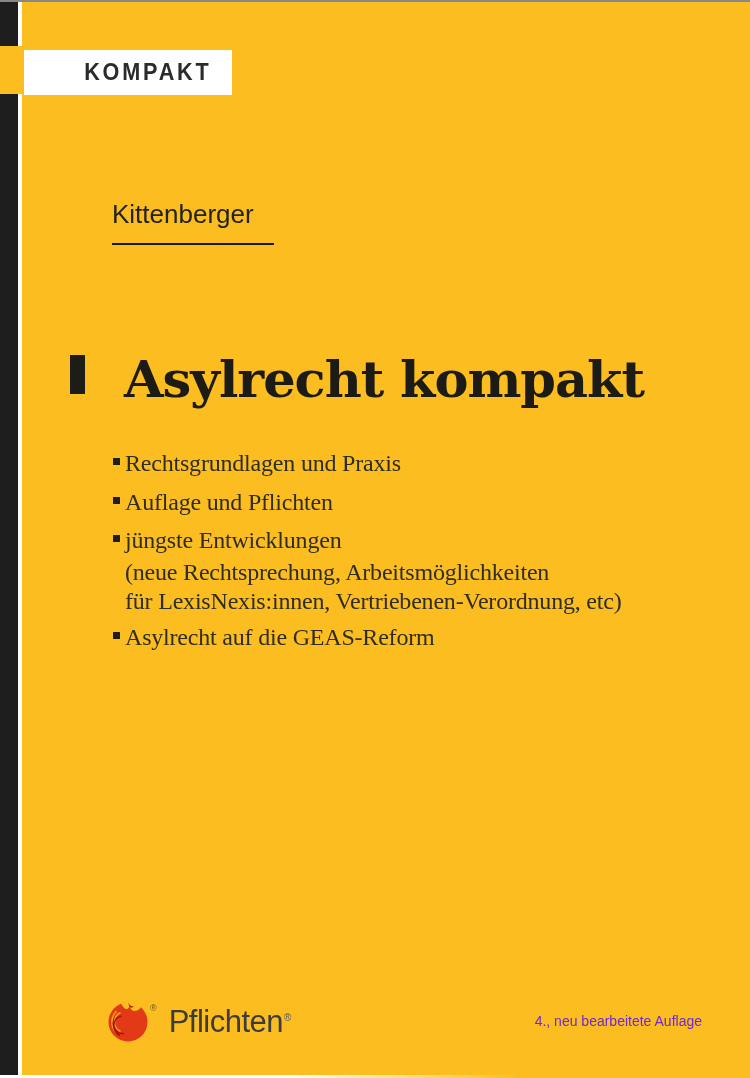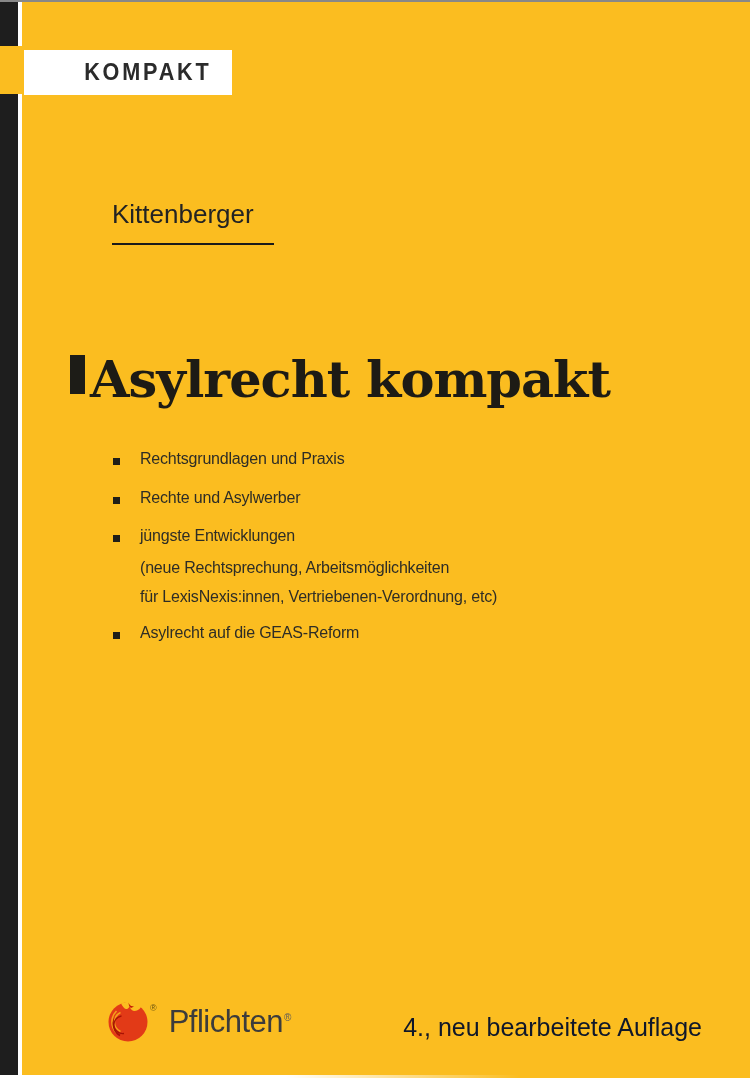--- a/index.html
+++ b/index.html
@@ -56,35 +56,35 @@
   .author-rule{
     position:absolute;left:112px;top:241px;
     width:162px;height:2px;background:#1A1A1A;
   }
   
   .title-marker{
     position:absolute;left:70px;top:353px;
     width:15px;height:39px;background:#1D1C17;
   }
   .title{
-    position:absolute;left:90px;top:347px;
+    position:absolute;left:124px;top:347px;
     font-family:"DejaVu Serif", serif;
     font-weight:bold;font-size:51px;
     color:#1D1B15;letter-spacing:-1px;white-space:nowrap;
   }
   
   .blist{position:absolute;left:0;top:0;}
   .bullet-square{
     position:absolute;left:113px;
     width:7px;height:7px;background:#1F1E18;
   }
   .bline{
-    position:absolute;left:140px;
-    font-size:16px;color:#2E2D26;
-    letter-spacing:-0.2px;white-space:nowrap;
+    position:absolute;left:125px;
+    font-size:24px;color:#2E2D26;
+    letter-spacing:-0.2px;white-space:nowrap;font-family:Liberation Serif, serif;
   }
   
   .publisher{
     position:absolute;left:108px;top:999px;
     display:flex;align-items:center;height:42px;
   }
   .logo-svg{display:block;}
   .logo-reg{
     font-size:9px;color:#6B5410;
     align-self:flex-start;margin:2px 0 0 2px;
@@ -92,21 +92,21 @@
   .publisher-name{
     font-size:31px;color:#3C3C3C;
     margin-left:12px;letter-spacing:-0.5px;
   }
   .publisher-name .name-reg{
     font-size:10px;color:#5A5A5A;
     vertical-align:super;margin-left:1px;
   }
   .edition{
     position:absolute;right:48px;top:1011px;
-    font-size:25px;color:#0f172a;
+    font-size:14px;color:#6d28d9;
   }
 </style>
 </head>
 <body>
 
 <div class="cover">
 
   <div class="stripe"></div>
   <div class="stripe-line"></div>
   <div class="stripe-gap"></div>
@@ -120,21 +120,21 @@
   <div class="author-rule"></div>
 
   <div class="title-marker"></div>
   <div class="title">Asylrecht kompakt</div>
 
   <div class="blist">
     <div class="bullet-square" style="top:456px"></div>
     <div class="bline" style="top:448px">Rechtsgrundlagen und Praxis</div>
 
     <div class="bullet-square" style="top:495px"></div>
-    <div class="bline" style="top:487px">Rechte und Asylwerber</div>
+    <div class="bline" style="top:487px">Auflage und Pflichten</div>
 
     <div class="bullet-square" style="top:533px"></div>
     <div class="bline" style="top:525px">jüngste Entwicklungen</div>
     <div class="bline" style="top:557px">(neue Rechtsprechung, Arbeitsmöglichkeiten</div>
     <div class="bline" style="top:586px">für LexisNexis:innen, Vertriebenen-Verordnung, etc)</div>
 
     <div class="bullet-square" style="top:630px"></div>
     <div class="bline" style="top:622px">Asylrecht auf die GEAS-Reform</div>
   </div>
 

